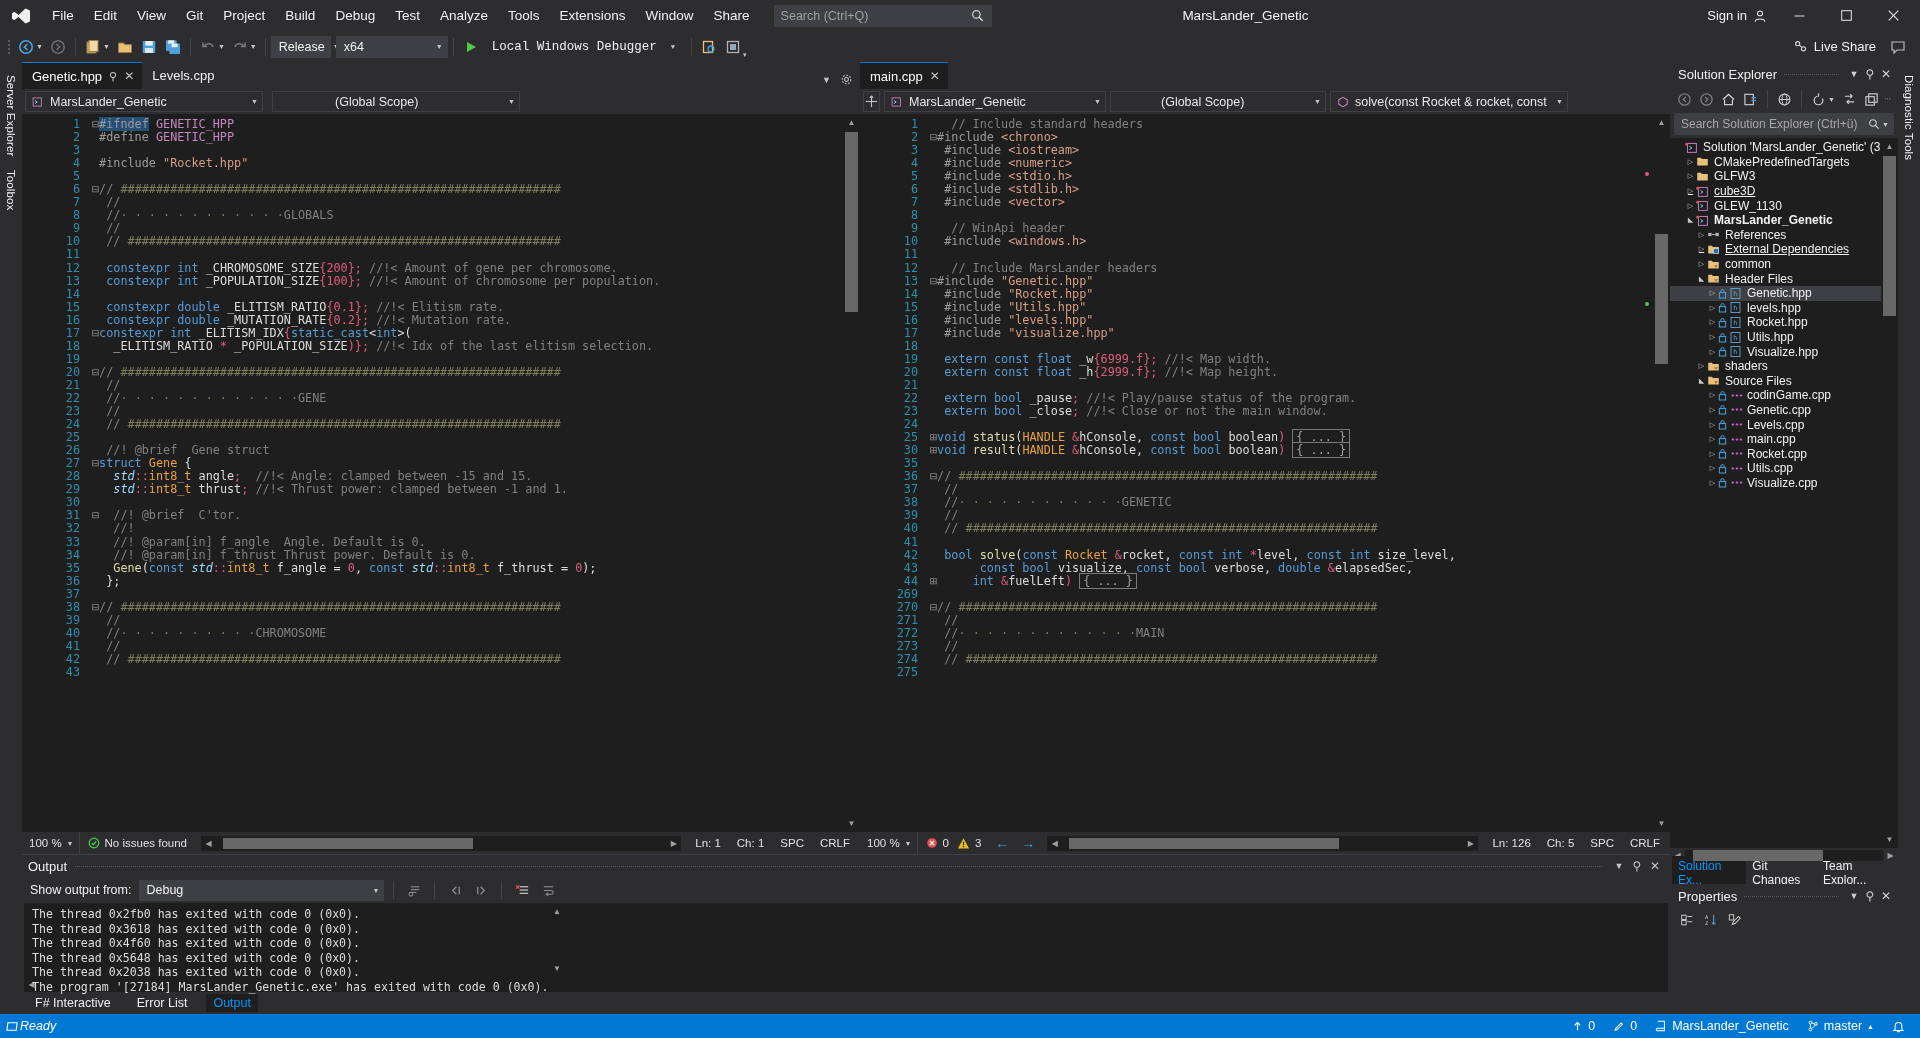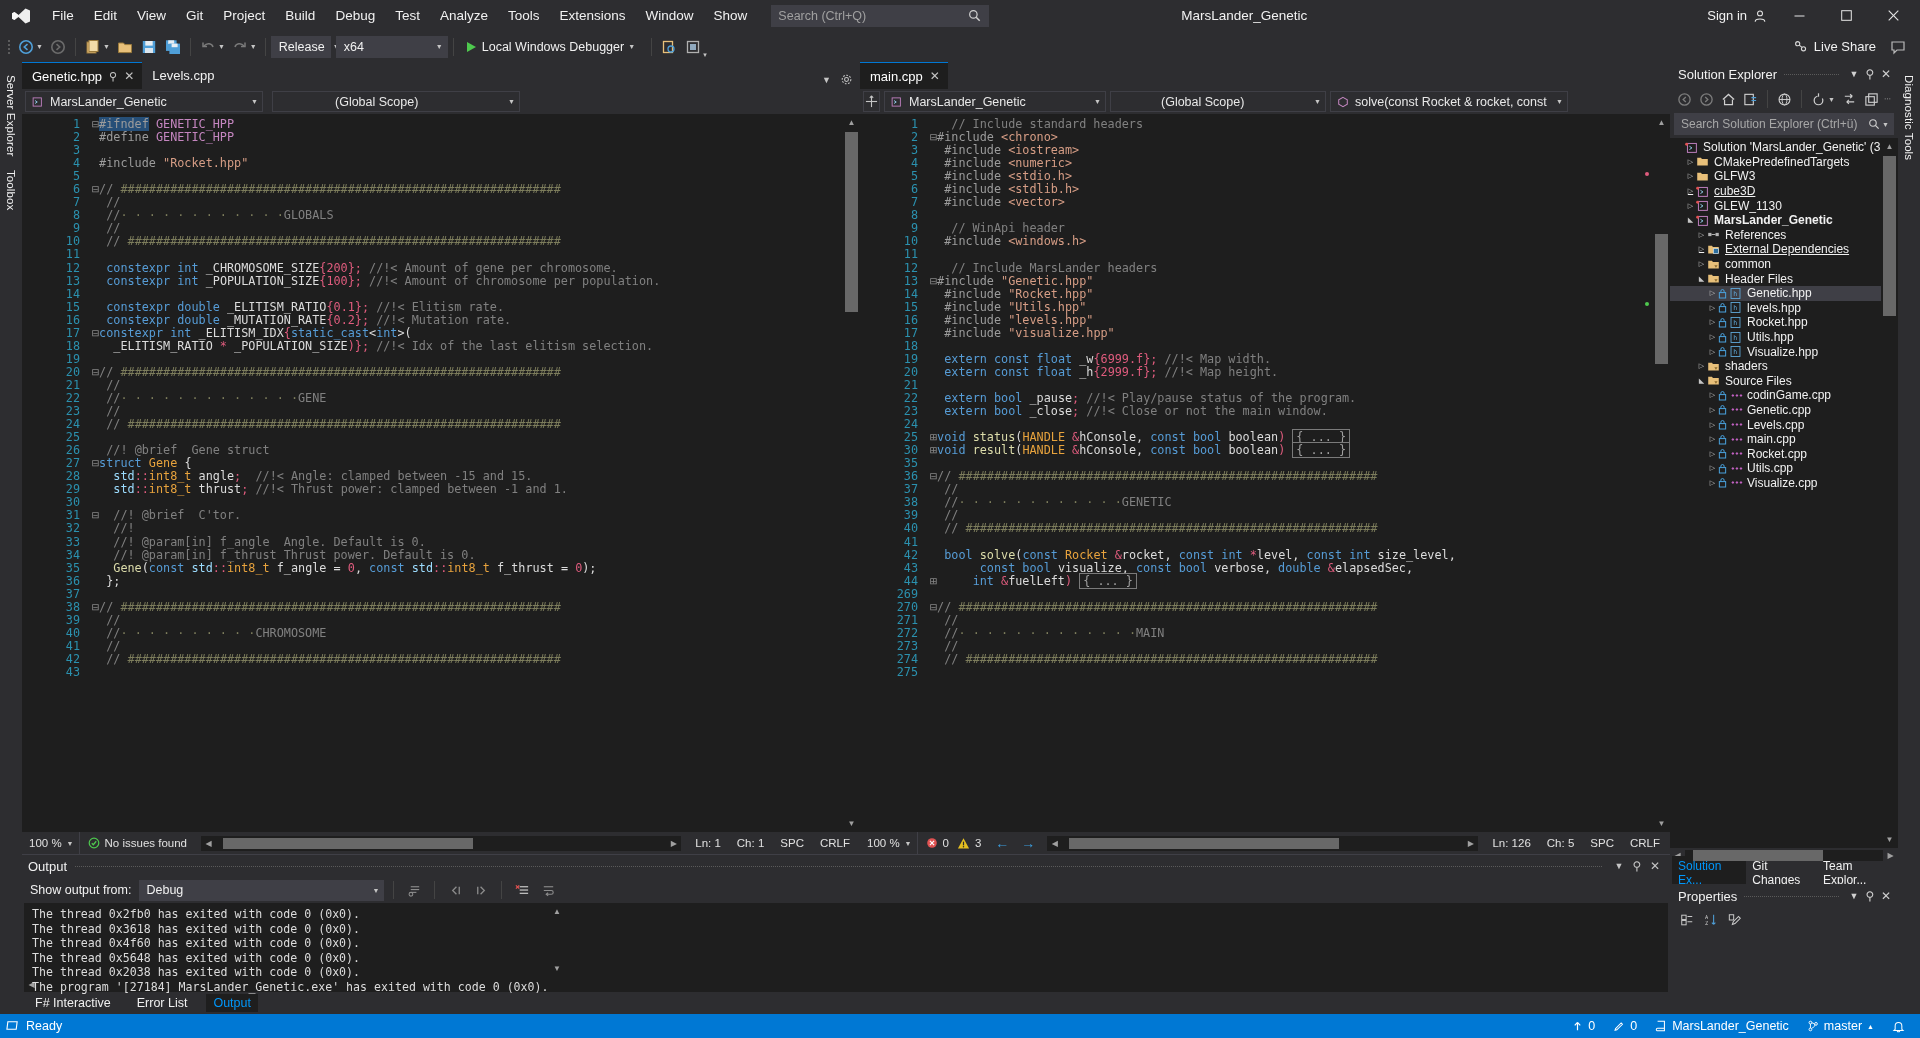--- a/index.html
+++ b/index.html
@@ -25,21 +25,21 @@
 
   
   .toolbar { height:31px; background:#2d2d30; display:flex; align-items:center; padding:0 4px; flex:0 0 31px;
              border-bottom:0px; }
   .tb-btn { width:24px; height:24px; display:flex; align-items:center; justify-content:center; color:#c5c5c5; }
   .tb-sep { width:1px; height:18px; background:#444; margin:0 5px; }
   .tb-drop-arrow { font-size:7px; color:#c5c5c5; margin-left:-2px; padding-right:3px;}
   .combo { height:22px; background:#3f3f46; color:#f1f1f1; font-size:12.5px; display:flex; align-items:center;
            padding:0 4px 0 7px; border:1px solid #3f3f46; justify-content:space-between; }
   .combo .ar { font-size:7px; color:#c5c5c5; margin-left:8px; }
-  .run-btn { display:flex; align-items:center; gap:6px; padding:0 8px; height:24px; color:#f1f1f1; font-size:12.5px; }
+  .run-btn { display:flex; align-items:center; gap:16px; padding:0 8px; height:24px; color:#f1f1f1; font-size:12.5px;font-family:Liberation Mono, monospace; }
   .tri { width:0;height:0;border-left:9px solid #4ec94e;border-top:5.5px solid transparent;border-bottom:5.5px solid transparent; }
   .liveshare { margin-left:auto; display:flex; align-items:center; gap:6px; padding:0 10px; color:#f1f1f1; font-size:13px; }
 
   
   .body { flex:1; display:flex; min-height:0; background:#2d2d30; }
   .left-rail, .right-rail { width:22px; background:#2d2d30; display:flex; flex-direction:column;
             align-items:center; padding-top:6px; flex:0 0 22px; }
   .vtab { writing-mode:vertical-rl; color:#f1f1f1; font-size:11.5px; padding:7px 3px; letter-spacing:.1px; }
   .center { flex:1; display:flex; flex-direction:column; min-width:0; }
 
@@ -74,21 +74,21 @@
   .k   { color:#569cd6; }  
   .pp  { color:#9b9b9b; }  
   .ppk { color:#c586c0; }  
   .str { color:#d69d85; }  
   .cmg { color:#808080; }
   .numr{ color:#e05c7e; }  
   .cls { color:#e8a33d; }  
   .fn  { color:#dcdcaa; }  
   .op  { color:#dcdcdc; }
   .hash{ color:#7d7d5c; }
-  .var { color:#9cdcfe; }
+  .var { color:#9cdcfe;font-style:italic; }
   .collapsed { border:1px solid #7a7a7a; padding:0 3px; color:#a0a0a0; background:#1e1e1e; }
 
   .scrollbar-v { width:17px; background:#1e1e1e; position:relative; flex:0 0 17px; }
   .sb-thumb { position:absolute; left:2px; width:13px; background:#686868; }
   .sb-arrow { position:absolute; left:0; width:17px; height:17px; color:#a0a0a0; display:flex;
               align-items:center; justify-content:center; font-size:8px; }
 
   .estatus { height:22px; background:#2d2d30; display:flex; align-items:center; flex:0 0 22px;
              font-size:11.5px; color:#e0e0e0; gap:0; padding:0 2px; }
   .zoom-box { display:flex; align-items:center; gap:5px; padding:0 5px; border-right:1px solid #3f3f46; height:22px; }
@@ -141,21 +141,21 @@
   .se-tab { font-size:12px; padding:3px 6px; color:#f1f1f1; }
   .se-tab.active { color:#0097fb; background:#1e1e1e; }
 
   .props { flex:0 0 130px; display:flex; flex-direction:column; background:#2d2d30; }
   .props-toolbar { height:24px; display:flex; align-items:center; gap:3px; padding:0 6px; flex:0 0 24px; }
   .props-body { flex:1; background:#2d2d30; }
 
   
   .statusbar { height:24px; flex:0 0 24px; background:#0078d4; display:flex; align-items:center;
                color:#ffffff; font-size:12.5px; padding:0 6px; }
-  .sb-left { display:flex; align-items:flex-start; gap:7px; }
+  .sb-left { display:flex; align-items:flex-end; gap:1px;font-style:italic; }
   .sb-right { margin-left:auto; display:flex; align-items:center; gap:0; }
   .sb-cell { display:flex; align-items:center; gap:5px; padding:0 9px; height:24px; }
 
   svg { display:block; }
 </style>
 </head>
 <body>
 
 <div class="app">
 
@@ -172,21 +172,21 @@
       <div class="menu-item">View</div>
       <div class="menu-item">Git</div>
       <div class="menu-item">Project</div>
       <div class="menu-item">Build</div>
       <div class="menu-item">Debug</div>
       <div class="menu-item">Test</div>
       <div class="menu-item">Analyze</div>
       <div class="menu-item">Tools</div>
       <div class="menu-item">Extensions</div>
       <div class="menu-item">Window</div>
-      <div class="menu-item">Show</div>
+      <div class="menu-item">Share</div>
     </div>
     <div class="qlaunch">
       <span>Search (Ctrl+Q)</span>
       <span class="mag">
         <svg width="13" height="13" viewBox="0 0 14 14">
             <circle cx="5.8" cy="5.8" r="4" fill="none" stroke="#d0d0d0" stroke-width="1.3"></circle>
             <line x1="8.8" y1="8.8" x2="12.6" y2="12.6" stroke="#d0d0d0" stroke-width="1.6"></line>
           </svg>
       </span>
     </div>

